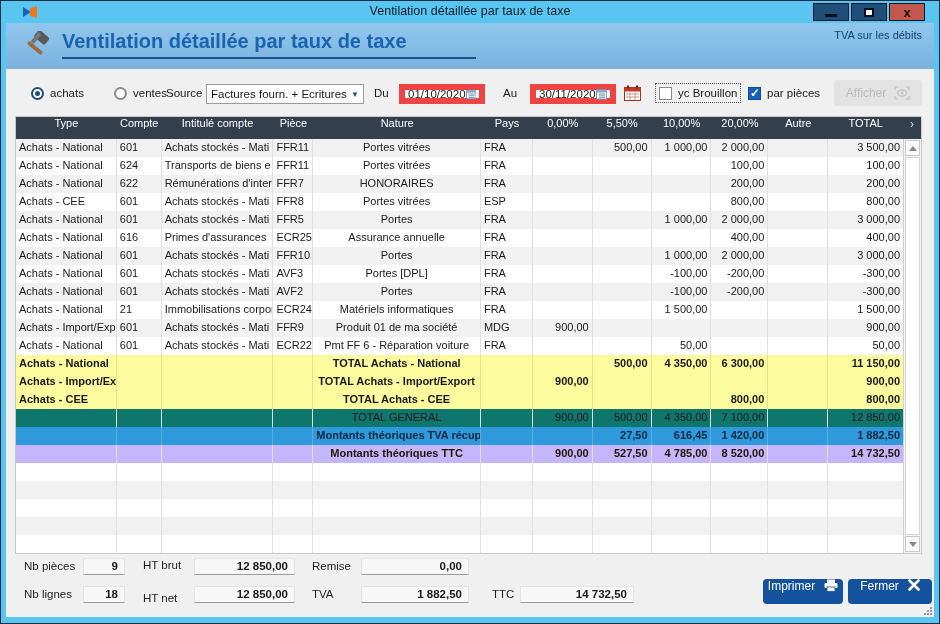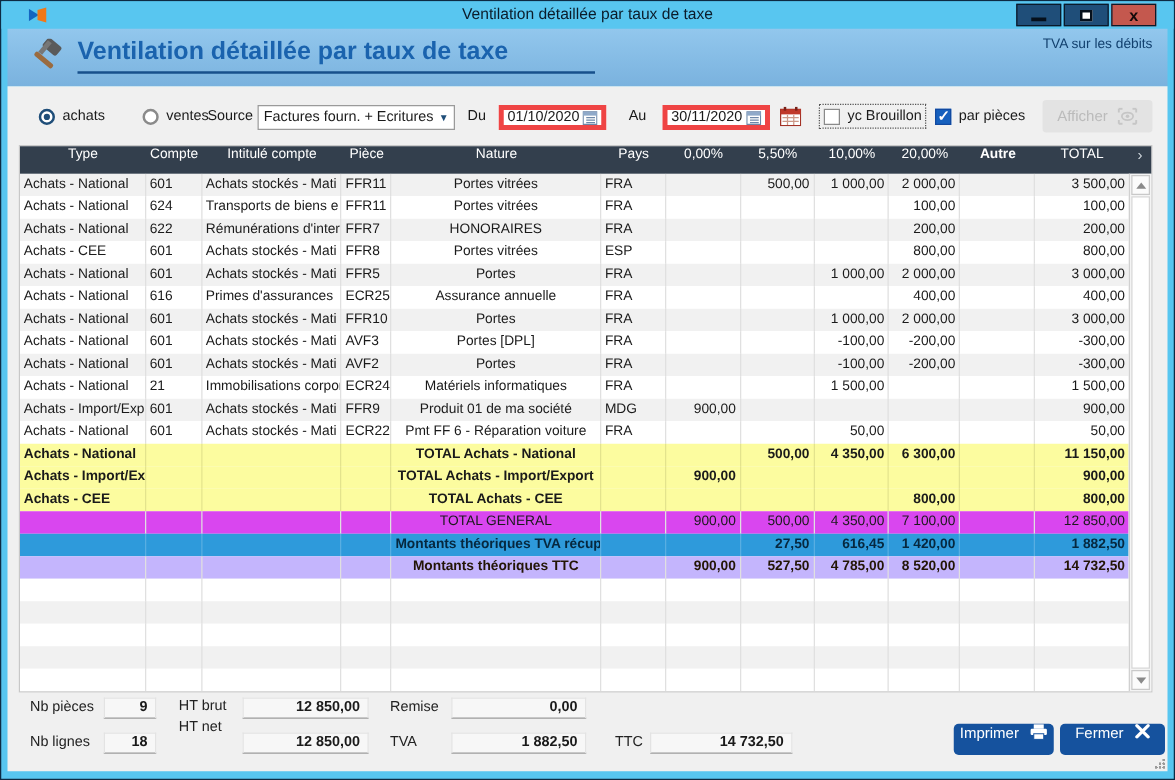--- a/index.html
+++ b/index.html
@@ -40,21 +40,21 @@
   .f-item{ position:absolute; top:15px; height:18px; display:flex; align-items:center; }
   .radio{ width:13px; height:13px; border-radius:50%; border:2px solid #1F4E79;
           background:#fff; margin-right:6px; position:relative; }
   .radio.checked::after{ content:""; position:absolute; left:2px; top:2px; width:5px;
           height:5px; border-radius:50%; background:#1F4E79; }
   .radio.unchecked{ border-color:#8a8a8a; }
   .selectbox{ width:158px; height:20px; background:#fff; border:1px solid #9a9a9a;
               display:flex; align-items:center; padding:0 4px; }
   .selectbox .sel-text{ flex:1; white-space:nowrap; overflow:hidden; }
   .selectbox .arrow{ color:#1F4E79; font-size:8px; margin-left:3px; }
-  .datebox{ width:86px; height:20px; background:#fff; border:4px solid #ef4444;
+  .datebox{ width:86px; height:20px; background:#fff; border:6px solid #ef4444;
             display:flex; align-items:center; padding:0 3px; }
   .datebox .d-text{ flex:1; text-align:left; }
   .checkbox{ width:13px; height:13px; border:1px solid #8a8a8a; background:#fff;
              margin-right:6px; position:relative; }
   .checkbox.checked{ background:#1660BE; border-color:#1149A0; }
   .checkbox.checked::after{ content:"\2713"; position:absolute; left:1px; top:-2px;
              color:#fff; font-size:12px; font-weight:bold; }
   .dotted{ outline:1px dotted #555; padding:1px 3px; }
   .btn-afficher{ width:88px; height:26px; background:#E3E3E3; border:none; border-radius:3px;
                  color:#BBBBBB; font-size:12px; display:flex; align-items:center;
@@ -63,31 +63,31 @@
   
   .tablewrap{ position:absolute; left:9px; top:47px; width:907px; height:438px;
               background:#fff; border:1px solid #C8C8C8; font-size:11px; }
   .thead{ display:flex; height:22px; background:#333F4D; color:#fff; align-items:flex-start; }
   .thead .hcell{ text-align:center; overflow:hidden; white-space:nowrap; }
   .thead .hchev{ width:18px; text-align:center; color:#cfd6dd; font-size:12px; }
   .trows{ position:absolute; left:0; top:22px; right:18px; bottom:0; overflow:hidden; }
   .trow{ display:flex; height:18px; line-height:17px; background:#fff; }
   .trow.alt{ background:#F1F1F1; }
   .trow.yellow{ background:#FCFC9F; font-weight:bold; }
-  .trow.total{ background:#d946ef; }
+  .trow.total{ background:#0f766e; }
   .trow.blue{ background:#2E9ADB; font-weight:bold; color:#06283F; }
   .trow.orange{ background:#c4b5fd; font-weight:bold; color:#231505; }
   .tcell{ padding:0 3px; border-right:1px solid #E0E0E0; overflow:hidden;
           white-space:nowrap; }
   .trow.blue .tcell{ border-right-color:#58aee2; }
   .trow.yellow .tcell{ border-right-color:#e3e38d; }
   .num{ text-align:right; }
   .c0{width:101px;} .c1{width:45px;} .c2{width:112px;} .c3{width:40px;}
   .c4{width:168px;text-align:center;} .c5{width:52px;} .c6{width:60px;} .c7{width:59px;}
-  .c8{width:60px;} .c9{width:57px;} .c10{width:60px;font-weight:bold;} .c11{width:75px; border-right:none;}
+  .c8{width:60px;} .c9{width:57px;} .c10{width:60px;} .c11{width:75px; border-right:none;}
 
   
   .vscroll{ position:absolute; right:0; top:22px; bottom:0; width:18px; background:#F4F4F4;
             border-left:1px solid #D0D0D0; }
   .sbtn{ position:absolute; left:1px; right:1px; height:16px; background:#FBFBFB;
          border:1px solid #C9C9C9; display:flex; align-items:center; justify-content:center; }
   .sbtn.up{ top:1px; } .sbtn.down{ bottom:1px; }
   .tri-up{ width:0; height:0; border-left:4px solid transparent; border-right:4px solid transparent;
            border-bottom:5px solid #8a8a8a; }
   .tri-down{ width:0; height:0; border-left:4px solid transparent; border-right:4px solid transparent;
@@ -567,21 +567,21 @@
     </div>
 
     <div class="bottom">
       <div class="b-label" style="left:18px;  top:8px;">Nb pièces</div>
       <div class="b-field" style="left:77px;  top:6px;  width:42px;">9</div>
       <div class="b-label" style="left:18px;  top:36px;">Nb lignes</div>
       <div class="b-field" style="left:77px;  top:34px; width:42px;">18</div>
 
       <div class="b-label" style="left:137px; top:7px;">HT brut</div>
       <div class="b-field" style="left:188px; top:6px;  width:101px;">12 850,00</div>
-      <div class="b-label" style="left:137px; top:24px;">HT net</div>
+      <div class="b-label" style="left:137px; top:40px;">HT net</div>
       <div class="b-field" style="left:188px; top:34px; width:101px;">12 850,00</div>
 
       <div class="b-label" style="left:306px; top:8px;">Remise</div>
       <div class="b-field" style="left:355px; top:6px;  width:108px;">0,00</div>
       <div class="b-label" style="left:306px; top:36px;">TVA</div>
       <div class="b-field" style="left:355px; top:34px; width:108px;">1 882,50</div>
 
       <div class="b-label" style="left:486px; top:36px;">TTC</div>
       <div class="b-field" style="left:514px; top:34px; width:114px;">14 732,50</div>
 

